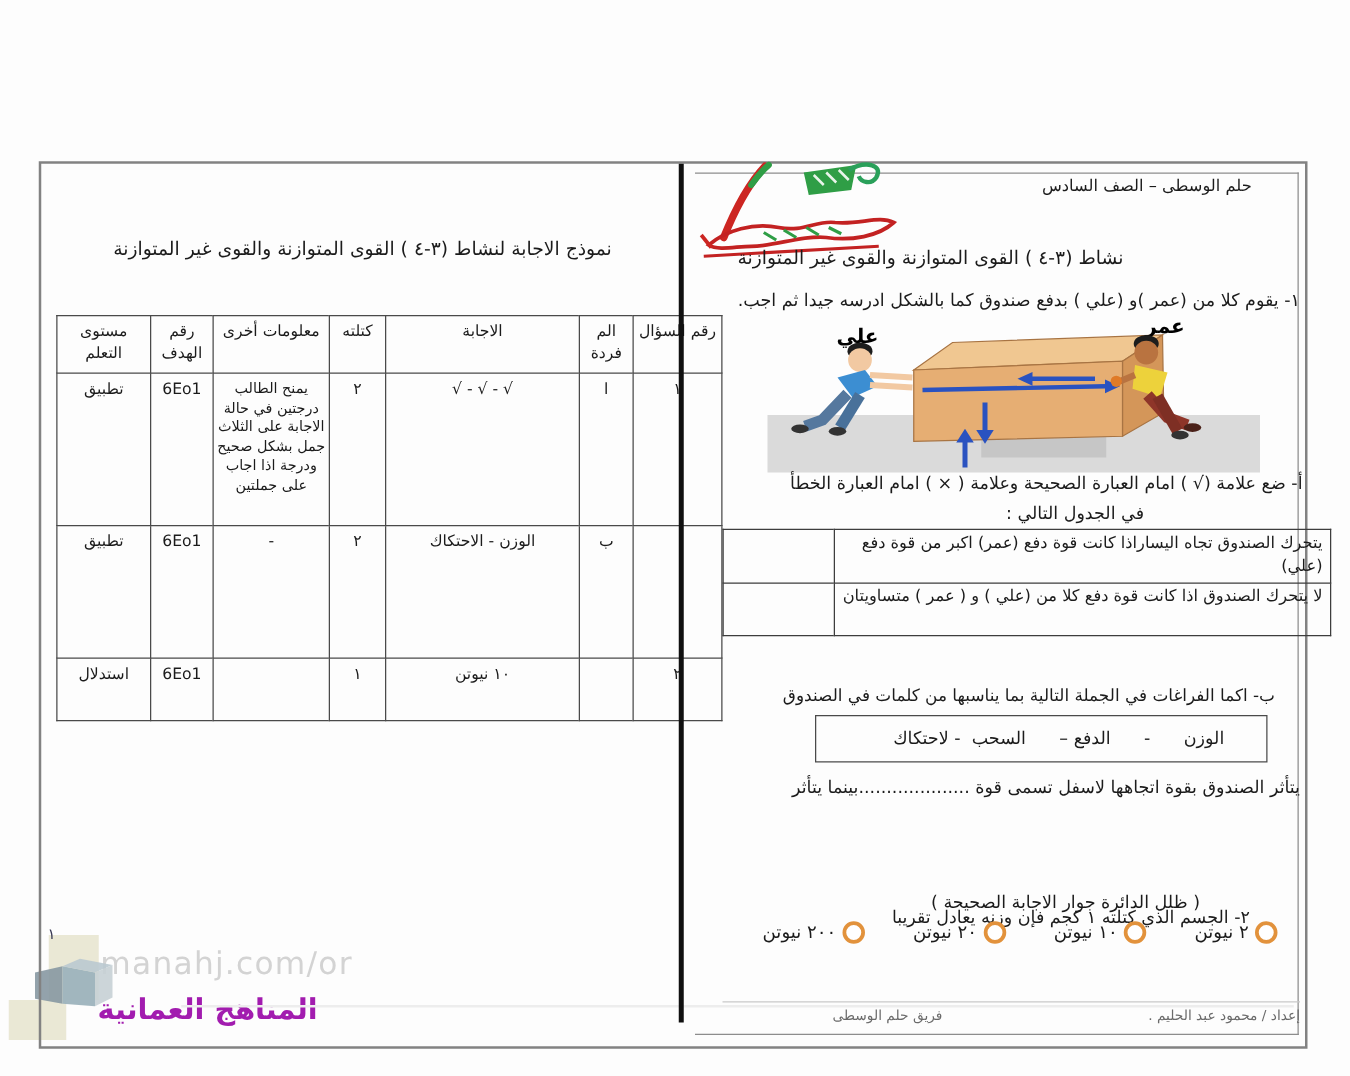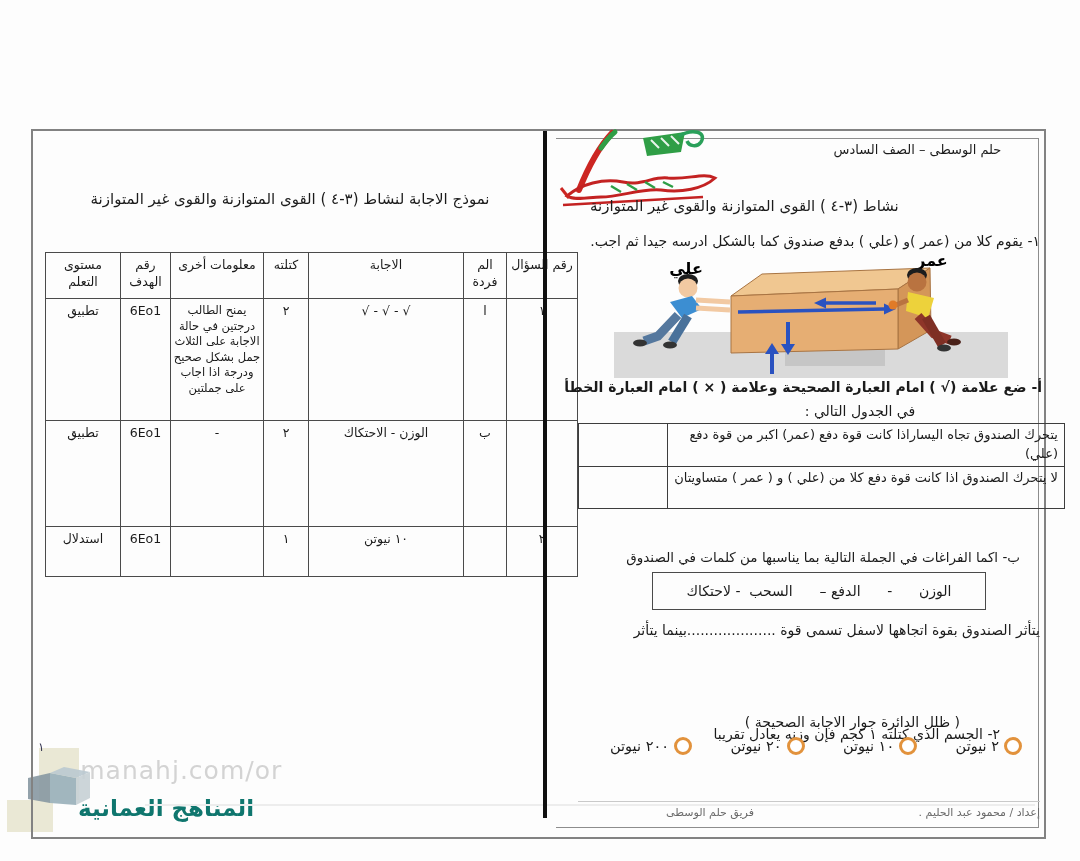--- a/index.html
+++ b/index.html
@@ -17,36 +17,36 @@
   .ans-table td,.ans-table th{border:1.2px solid #4a4a4a;font-size:12.5px;font-weight:normal;
       text-align:center;vertical-align:top;padding:4px 2px;line-height:1.35;overflow:hidden;}
   .ans-table .c-q{width:66px}.ans-table .c-item{width:38px}.ans-table .c-ans{width:150px}
   .ans-table .c-grade{width:40px}.ans-table .c-info{width:88px}.ans-table .c-goal{width:45px}
   .ans-table .c-level{width:70px}
   .ans-table .r-head{height:46px}.ans-table .r1{height:122px}.ans-table .r2{height:106px}.ans-table .r3{height:50px}
   .ans-table .info-small{font-size:11.5px;}
   .ltr{direction:ltr;unicode-bidi:embed;}
   .page-num{left:38px;top:740px;font-size:12px;color:#3a3a55;}
   .wm-url{left:56px;top:756px;font-size:25px;color:#d3d3d3;letter-spacing:1px;}
-  .wm-ar{left:78px;top:795px;font-size:23px;font-weight:bold;color:#0f766e;direction:rtl;}
+  .wm-ar{left:78px;top:795px;font-size:23px;font-weight:bold;color:#a21caf;direction:rtl;}
   
   .rp-header{left:800px;top:142px;width:235px;text-align:center;direction:rtl;font-size:13px;}
   .rp-title{left:590px;top:197px;width:440px;text-align:left;direction:rtl;font-size:15px;}
   .rtl-line{direction:rtl;text-align:right;font-size:14px;white-space:nowrap;}
   .q1{left:562px;top:233px;width:478px;}
-  .a1{left:558px;top:379px;width:484px;font-weight:bold;}
+  .a1{left:558px;top:379px;width:484px;}
   .a2{left:770px;top:403px;width:180px;text-align:center;}
   .stmt-table{left:578px;top:423px;width:460px;border-collapse:collapse;direction:rtl;table-layout:fixed;}
   .stmt-table td{border:1.2px solid #3d3d3d;font-size:13px;line-height:1.45;vertical-align:top;
       padding:2px 6px;direction:rtl;text-align:right;}
   .stmt-table .c-stmt{width:384px}.stmt-table .c-chk{width:76px}
   .stmt-table .r-s{height:42px}
   .part-b{left:558px;top:549px;width:462px;font-size:13.5px;}
   .word-box{left:652px;top:572px;width:332px;height:36px;border:1.5px solid #4a4a4a;direction:rtl;
-      text-align:center;line-height:36px;font-size:14px;white-space:pre;}
+      text-align:center;line-height:36px;font-size:14px;white-space:pre;padding-left:28px;}
   .fill1{left:558px;top:622px;width:482px;}
   .fill2{left:558px;top:647px;width:442px;}
   .q2a{left:558px;top:690px;width:442px;margin-top:36px;}
   .q2b{left:558px;top:714px;width:402px;}
   .options{left:610px;top:737px;width:412px;display:flex;direction:rtl;justify-content:space-between;
       align-items:center;font-size:14.5px;}
   .opt{display:flex;align-items:center;direction:rtl;}
   .opt .ring{width:12px;height:12px;border:3px solid #e2923c;border-radius:50%;margin-left:5px;background:#fff;}
   .footer-line{left:578px;top:801px;width:462px;height:1px;background:#c9c9c9;}
   .f-right{left:860px;top:806px;width:180px;direction:rtl;text-align:right;font-size:11px;color:#6a6a6a;}

